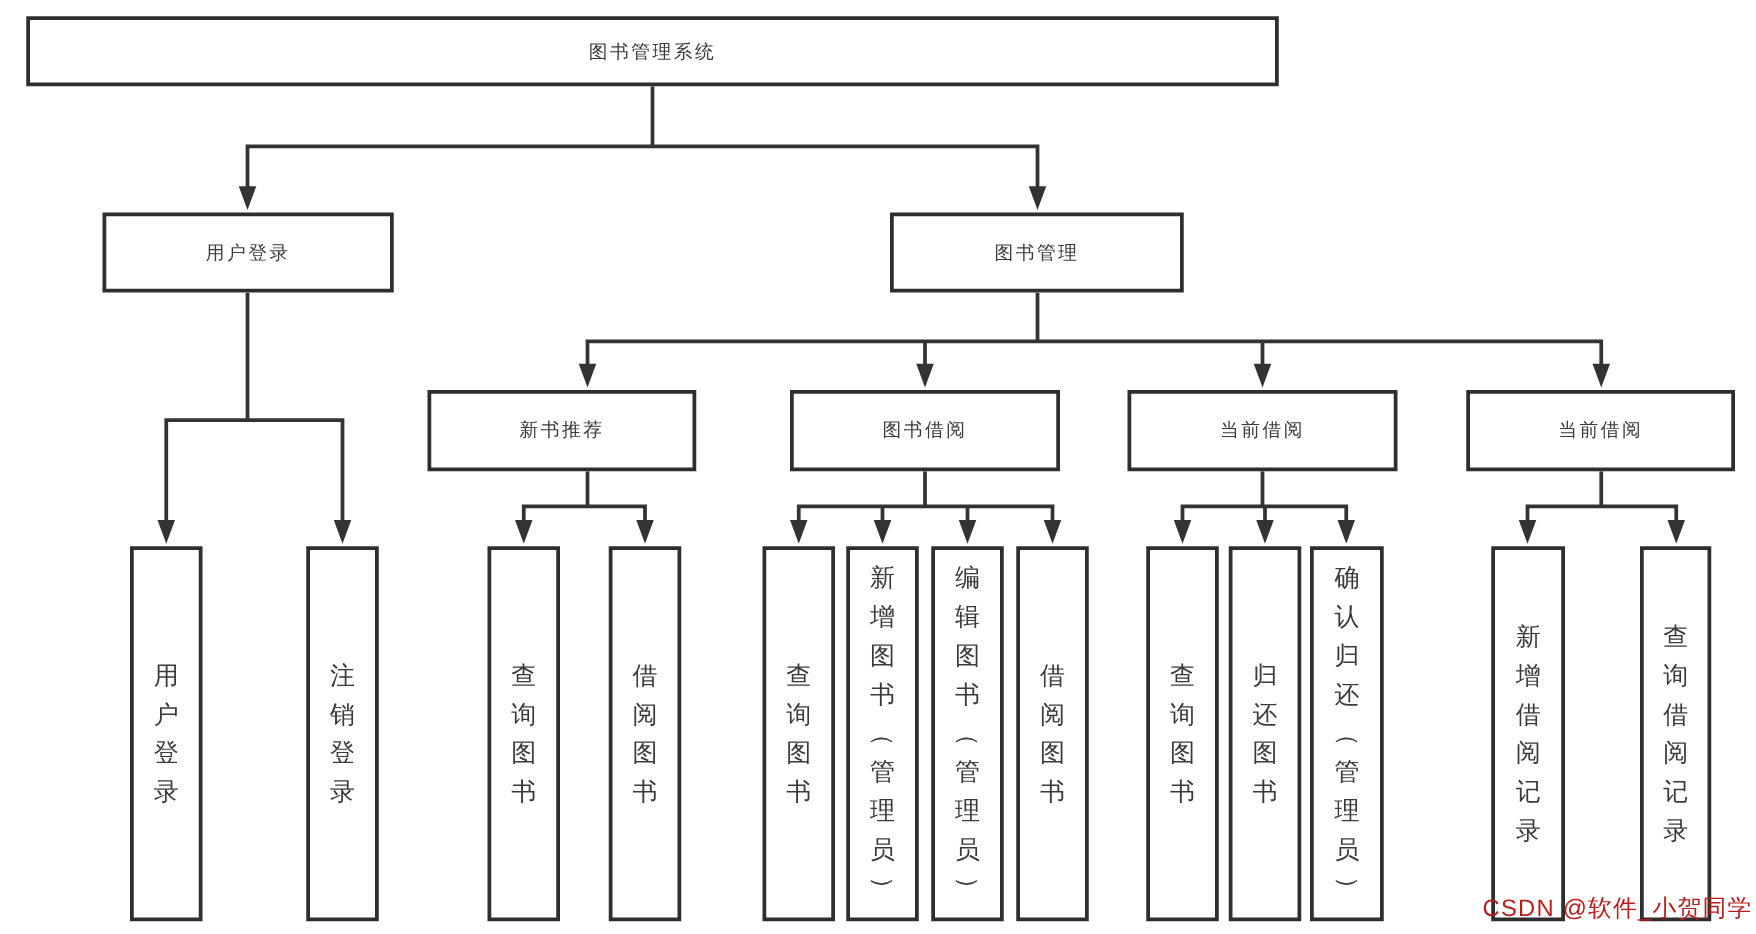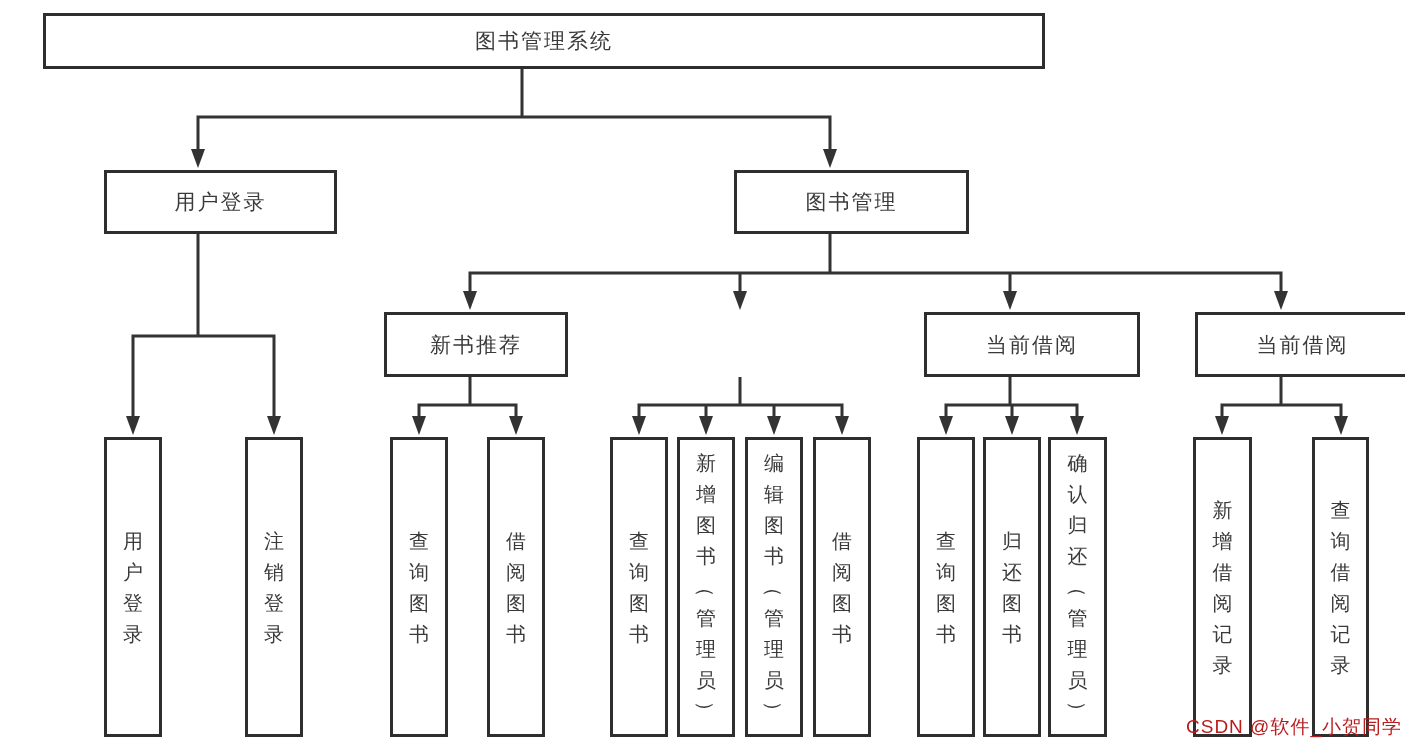--- a/index.html
+++ b/index.html
@@ -21,24 +21,23 @@
     position: absolute;
     box-sizing: border-box;
     background: #ffffff;
     border: 3px solid #2e2e2e;
     color: #3a3a3a;
     display: flex;
     align-items: center;
     justify-content: center;
   }
   .h-node {
-    font-size: 21px;
+    font-size: 15px;
     letter-spacing: 2px;
     white-space: nowrap;
-    margin-left: 22px;
   }
   .v-node { padding: 6px 0; }
   .vtext {
     display: flex;
     flex-direction: column;
     align-items: center;
     justify-content: center;
     gap: 11px;
     font-size: 20px;
     line-height: 1;
@@ -102,21 +101,22 @@
       <polygon points="1215,416 1229,416 1222,435"></polygon>
       <polygon points="1334,416 1348,416 1341,435"></polygon>
     </g>
   </svg>
 
   <div class="node h-node" style="left:21px; top:13px; width:1002px; height:56px">图书管理系统</div>
 
   <div class="node h-node" style="left:82px; top:170px; width:233px; height:64px">用户登录</div>
   <div class="node h-node" style="left:712px; top:170px; width:235px; height:64px">图书管理</div>
 
-  <div class="node h-node" style="left:362px; top:312px; width:184px; height:65px">新书推荐</div>
+  <div class="node h-node" style="left:342px; top:312px; width:215px; height:65px">新书推荐</div>
+  <div class="node h-node" style="left:632px; top:312px; width:216px; height:65px">图书借阅</div>
   <div class="node h-node" style="left:902px; top:312px; width:216px; height:65px">当前借阅</div>
   <div class="node h-node" style="left:1173px; top:312px; width:215px; height:65px">当前借阅</div>
 
   <div class="node v-node" style="left:104px; top:437px; width:58px; height:300px">
     <span class="vtext">
         <span>用</span>
         <span>户</span>
         <span>登</span>
         <span>录</span>
       </span>

